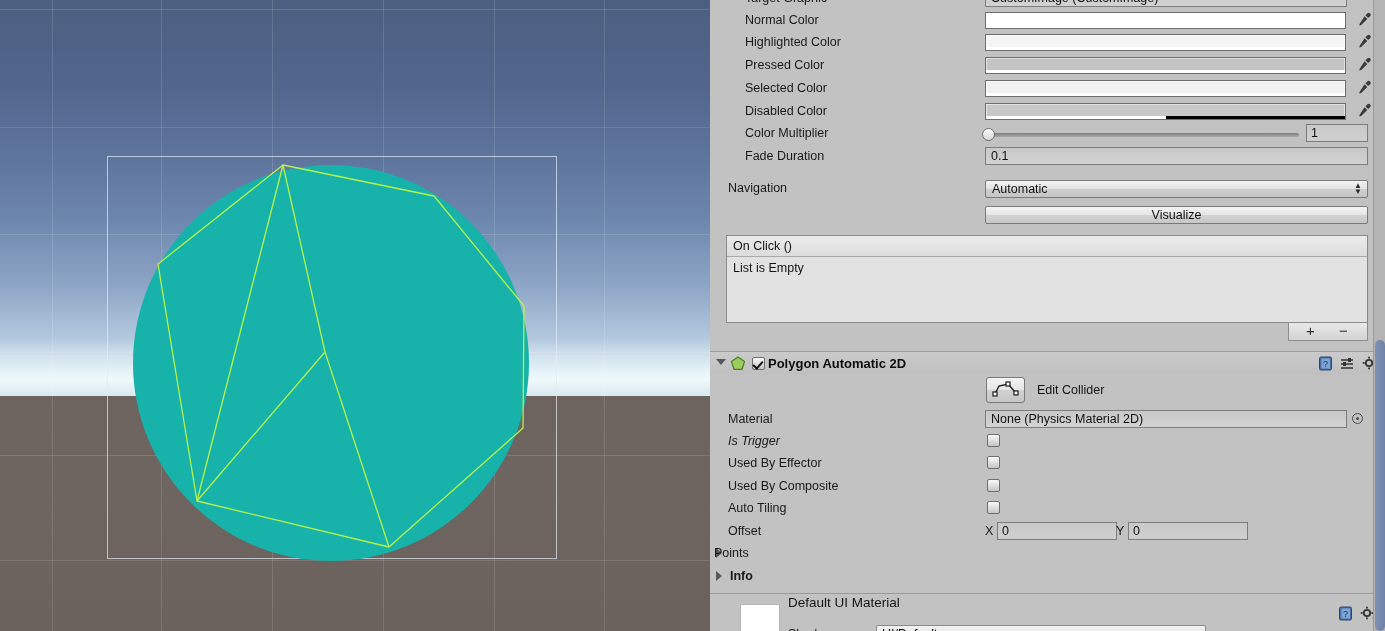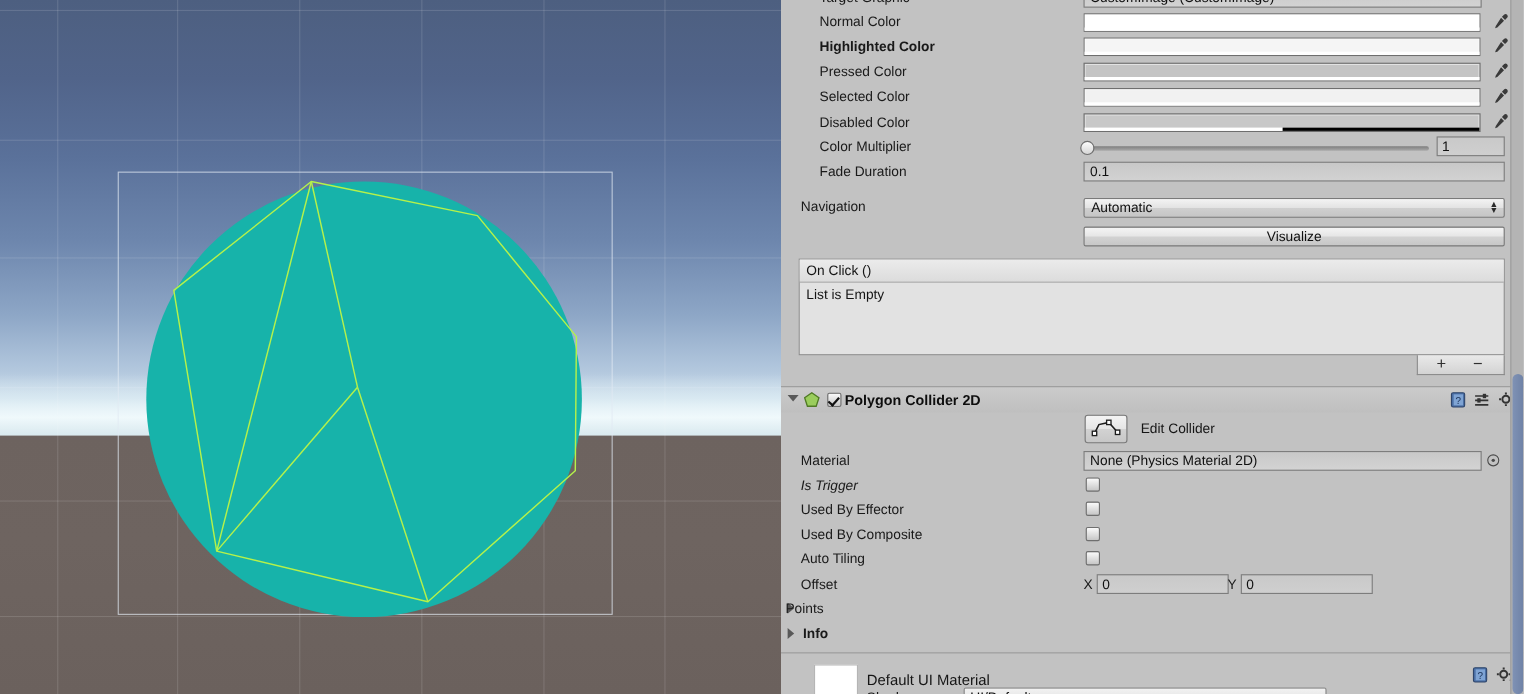--- a/index.html
+++ b/index.html
@@ -208,21 +208,21 @@
 
   
   .mat-footer {
     position: absolute; left: 0; top: 593px; width: 675px; height: 38px;
     background: #c2c2c2; border-top: 1px solid #9a9a9a;
   }
   .mat-swatch {
     position: absolute; left: 30px; top: 10px; width: 40px; height: 34px; background: #fff;
     border: 1px solid #b5b5b5;
   }
-  .mat-name { position: absolute; left: 78px; top: 17px; font-size: 13.5px; color: #151515; }
+  .mat-name { position: absolute; left: 78px; top: 1px; font-size: 13.5px; color: #151515; }
   .mat-shader-lbl { position: absolute; left: 78px; top: 33px; font-size: 12.5px; color: #151515; }
   .mat-shader-field {
     position: absolute; left: 166px; top: 31px; width: 330px; height: 18px;
     background: linear-gradient(to bottom, #f2f2f2, #dcdcdc);
     border: 1px solid #8a8a8a; border-radius: 2px;
     font-size: 12.5px; line-height: 16px; padding-left: 5px;
   }
   .mat-icons { position: absolute; right: 10px; top: 12px; display: flex; gap: 7px; }
 
   .watermark {
@@ -296,21 +296,21 @@
               <div class="fill" style="width:0%"></div>
             </div>
         </div>
         <div class="eyedrop">
           <svg width="16" height="18" viewBox="0 0 16 18">
               <path d="M12.5 2.2a2 2 0 0 1 2.8 2.8l-2.1 2.1-2.8-2.8zM9.6 5.2l2.7 2.7-6.1 6.1-2 .6.6-2z" fill="#3a3a3a"></path>
             </svg>
         </div>
       </div>
 
-      <div class="row" style="position:absolute; top:32px; width:675px;font-weight:bold;">
+      <div class="row" style="position:absolute; top:32px; width:675px;">
         <div class="lbl">Highlighted Color</div>
         <div class="colorfield" style="background:#f5f5f5;">
           <div class="alpha">
               <div class="fill" style="width:0%"></div>
             </div>
         </div>
         <div class="eyedrop">
           <svg width="16" height="18" viewBox="0 0 16 18">
               <path d="M12.5 2.2a2 2 0 0 1 2.8 2.8l-2.1 2.1-2.8-2.8zM9.6 5.2l2.7 2.7-6.1 6.1-2 .6.6-2z" fill="#3a3a3a"></path>
             </svg>
@@ -393,21 +393,21 @@
       </div>
 
       <div class="comp-header" style="position:absolute; top:351px; left:0; width:675px;">
         <div class="foldout-arrow"></div>
         <div class="comp-icon">
           <svg width="16" height="16" viewBox="0 0 16 16">
             <polygon points="8,1 14.5,5.6 12,13.3 4,13.3 1.5,5.6" fill="#9acd5c" stroke="#4f7a24" stroke-width="1.2"></polygon>
           </svg>
         </div>
         <div class="chk checked" style="left:42px; top:5px;"></div>
-        <div class="comp-title">Polygon Collider 2D</div>
+        <div class="comp-title">Polygon Automatic 2D</div>
         <div class="hdr-icons">
           <span>
             <svg width="15" height="15" viewBox="0 0 15 15">
               <rect x="1.5" y="1" width="12" height="13" rx="1.5" fill="#4a6fa5" stroke="#2e456b" stroke-width="1"></rect>
               <rect x="3.5" y="2.5" width="8.5" height="10" fill="#7fa4d4"></rect>
               <text x="7.6" y="11" font-size="9" font-family="Liberation Sans, sans-serif" fill="#1b3358" text-anchor="middle">?</text>
             </svg>
           </span>
           <span>
             <svg width="15" height="15" viewBox="0 0 15 15">

